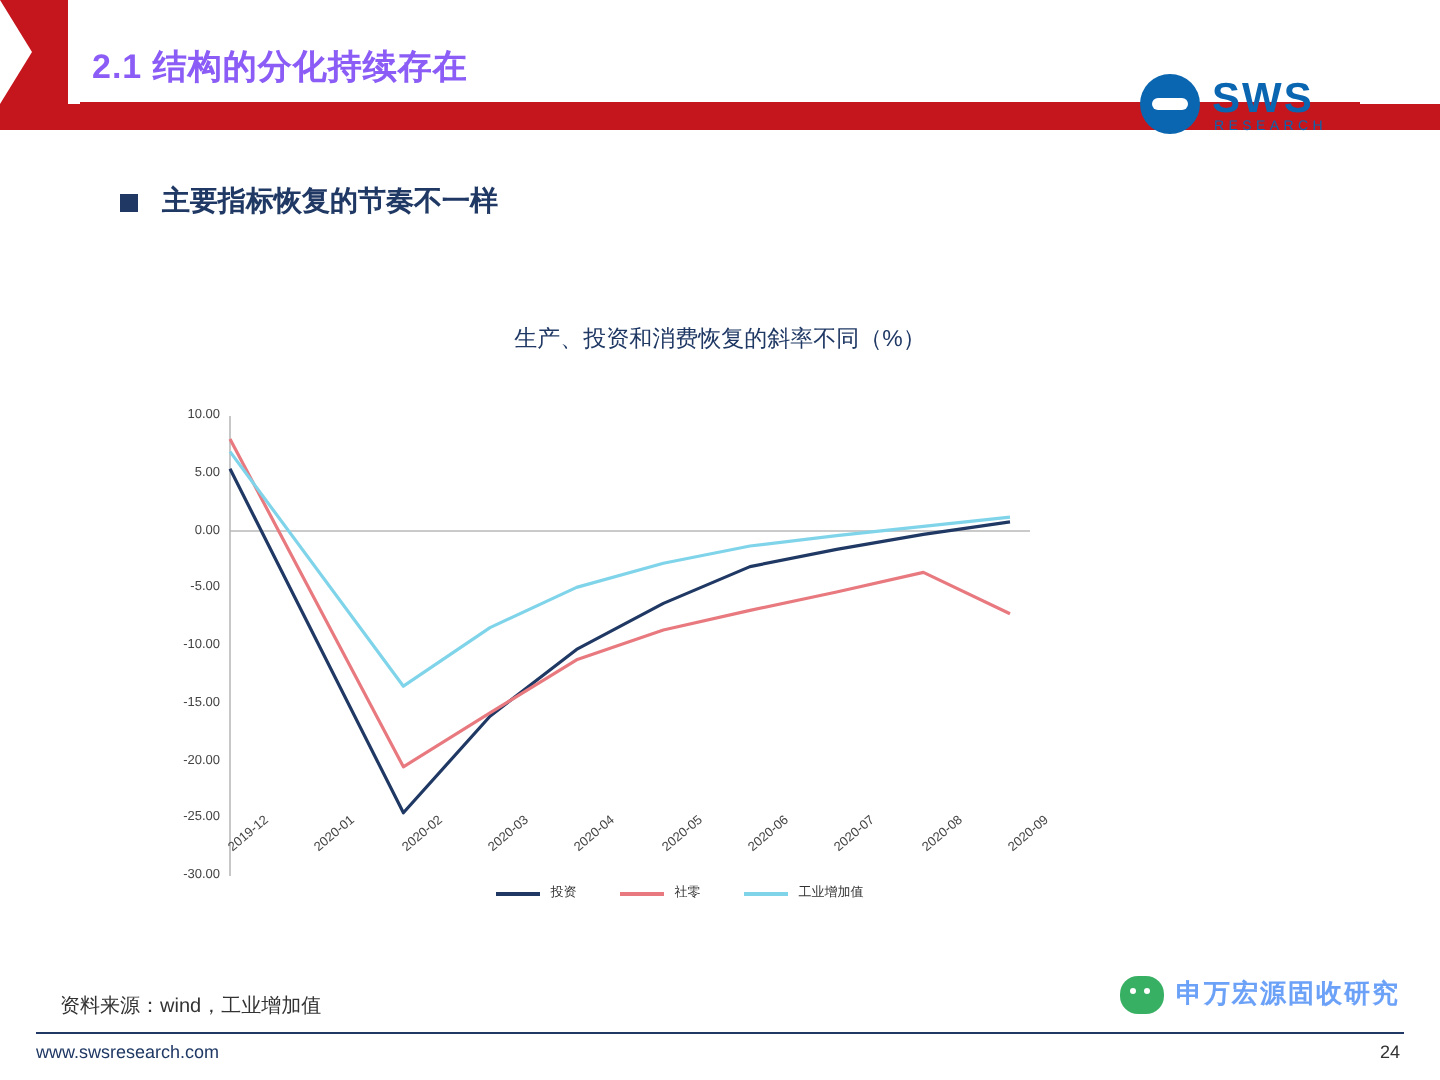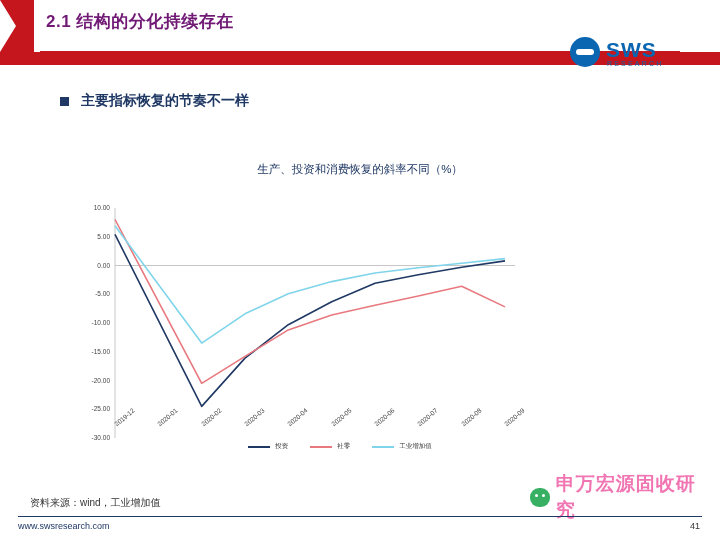--- a/index.html
+++ b/index.html
@@ -3,21 +3,21 @@
 <meta charset="utf-8">
 <style>
   html,body{margin:0;padding:0;}
   body{width:720px;height:540px;background:#ffffff;font-family:"Liberation Sans","DejaVu Sans",sans-serif;overflow:hidden;position:relative;}
 
   
   .header{position:absolute;left:0;top:0;width:720px;height:66px;}
   .hdr-red-bar{position:absolute;left:0;top:52px;width:720px;height:13px;background:#c4161c;}
   .hdr-red-block{position:absolute;left:0;top:0;width:34px;height:52px;background:#c4161c;}
   .hdr-chevron{position:absolute;left:0;top:0;width:0;height:0;border-left:16px solid #ffffff;border-top:26px solid transparent;border-bottom:26px solid transparent;}
-  .hdr-title{position:absolute;left:46px;top:10px;font-size:17px;color:#701a75;font-weight:bold;letter-spacing:0.5px;}
+  .hdr-title{position:absolute;left:46px;top:22px;font-size:17px;color:#8b5cf6;font-weight:bold;letter-spacing:0.5px;}
   .hdr-underline{position:absolute;left:40px;top:51px;width:640px;height:2px;background:#c4161c;}
 
   
   .logo{position:absolute;right:18px;top:12px;width:132px;height:36px;margin-top:24px;}
   .logo-circle{position:absolute;left:0;top:1px;width:30px;height:30px;border-radius:50%;background:#0a66b0;}
   .logo-circle:after{content:"";position:absolute;left:6px;top:12px;width:18px;height:6px;background:#ffffff;border-radius:3px;}
   .logo-sws{position:absolute;left:36px;top:2px;font-size:21px;font-weight:bold;color:#0a66b0;letter-spacing:1px;}
   .logo-sub{position:absolute;left:37px;top:24px;font-size:7px;color:#0a66b0;letter-spacing:2.2px;}
 
   
@@ -42,21 +42,21 @@
   .src{position:absolute;left:30px;top:496px;font-size:10px;color:#333;}
   .foot-line{position:absolute;left:18px;top:516px;width:684px;height:1px;background:#1f3864;}
   .site{position:absolute;left:18px;top:521px;font-size:9px;color:#1f3864;}
   .pagenum{position:absolute;right:20px;top:521px;font-size:9px;color:#333;}
 
   
   .wechat{position:absolute;right:20px;top:482px;width:170px;height:30px;display:flex;align-items:center;justify-content:flex-end;gap:6px;}
   .wechat-icon{width:22px;height:19px;border-radius:9px;background:#16a34a;position:relative;opacity:.85;}
   .wechat-icon:before{content:"";position:absolute;left:5px;top:6px;width:3px;height:3px;border-radius:50%;background:#fff;}
   .wechat-icon:after{content:"";position:absolute;left:12px;top:6px;width:3px;height:3px;border-radius:50%;background:#fff;}
-  .wechat-text{font-size:19px;color:#ec4899;font-weight:bold;opacity:.75;letter-spacing:1px;}
+  .wechat-text{font-size:13px;color:#3b82f6;font-weight:bold;opacity:.75;letter-spacing:1px;}
 </style>
 </head>
 <body>
 
 <div class="header">
   <div class="hdr-red-block"></div>
   <div class="hdr-chevron"></div>
   <div class="hdr-red-bar"></div>
   <div class="hdr-underline"></div>
   <div class="hdr-title">2.1 结构的分化持续存在</div>
@@ -120,13 +120,13 @@
     </div>
 </div>
 
 <div class="src">资料来源：wind，工业增加值</div>
 <div class="wechat">
   <div class="wechat-icon"></div>
   <div class="wechat-text">申万宏源固收研究</div>
 </div>
 <div class="foot-line"></div>
 <div class="site">www.swsresearch.com</div>
-<div class="pagenum">41</div>
+<div class="pagenum">24</div>
 
 </body></html>

